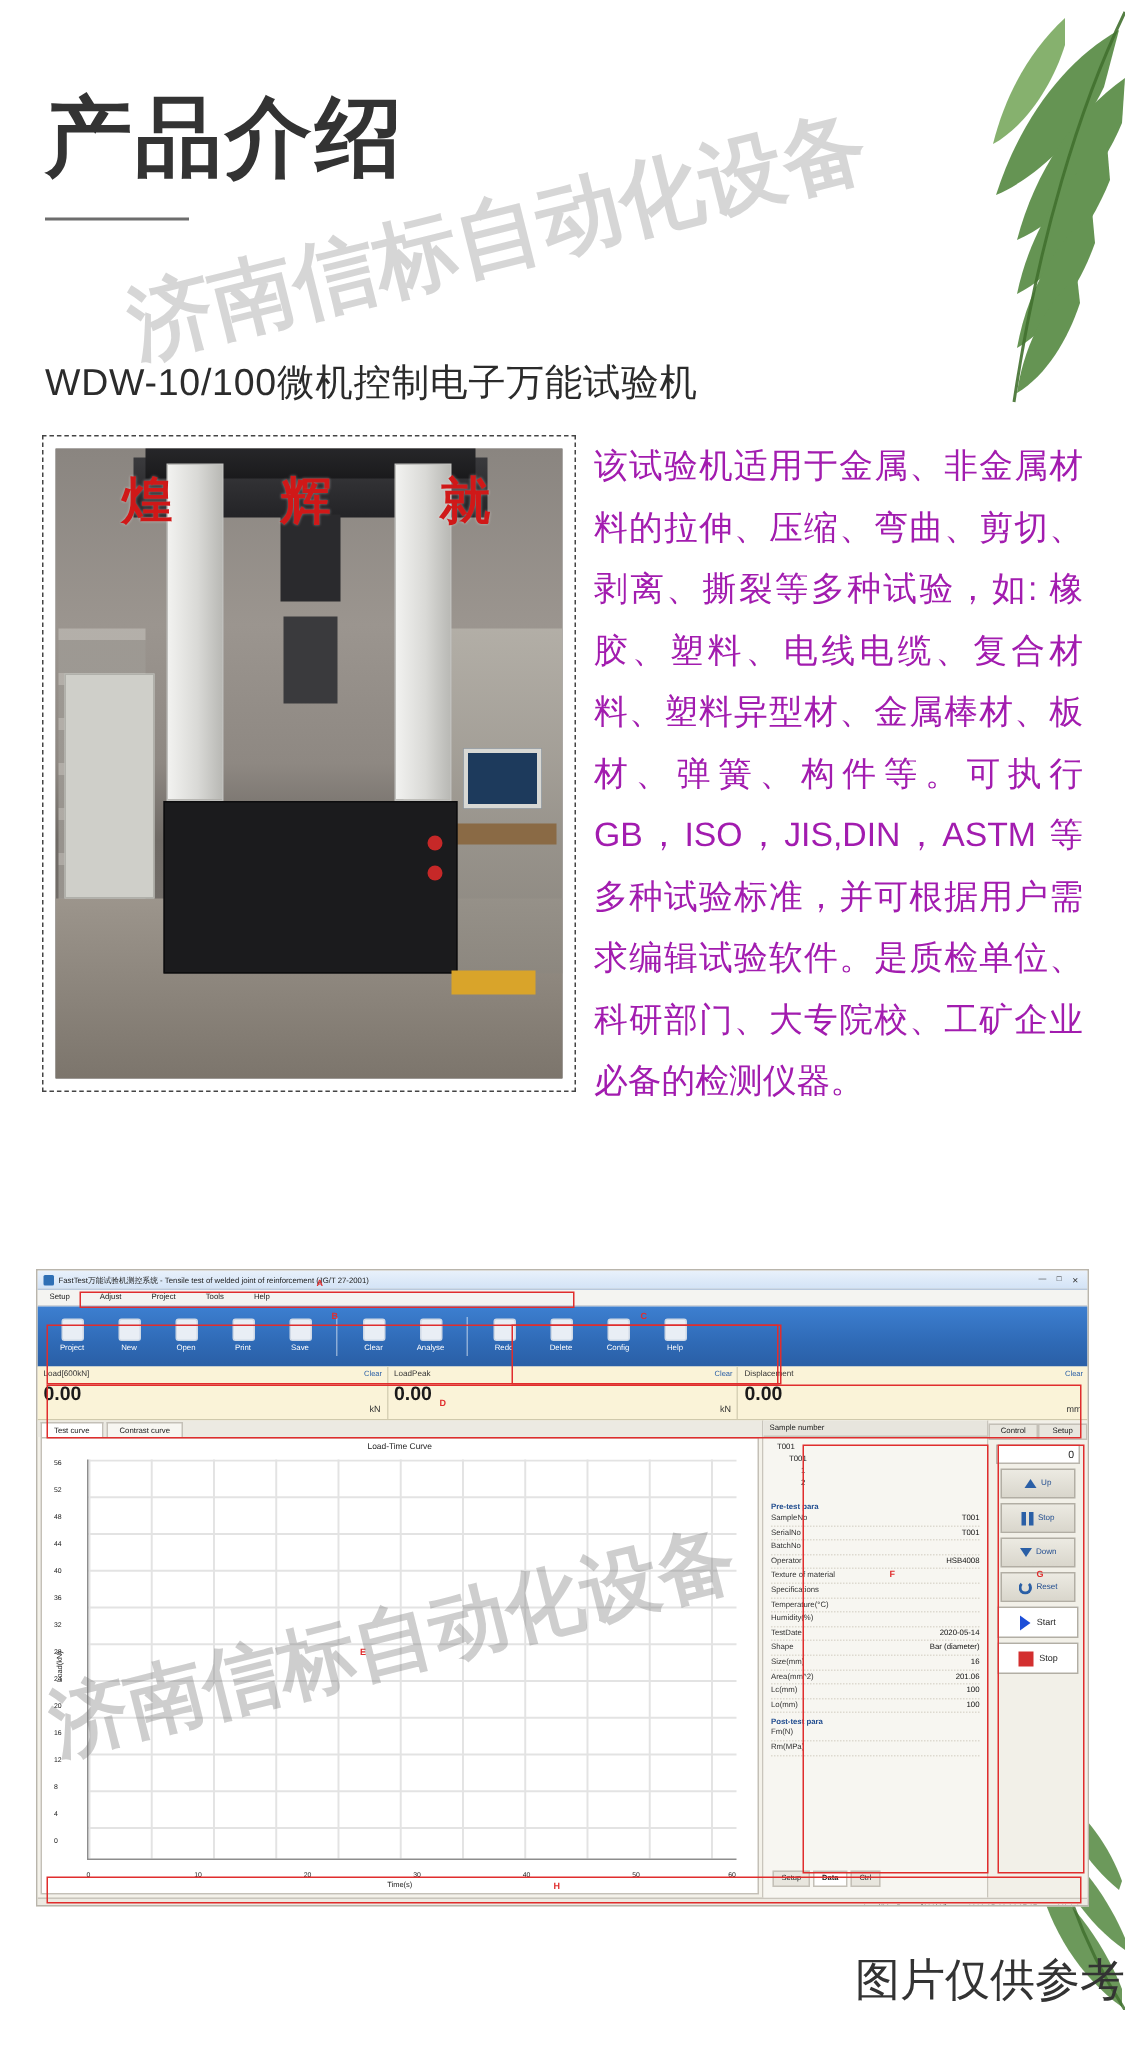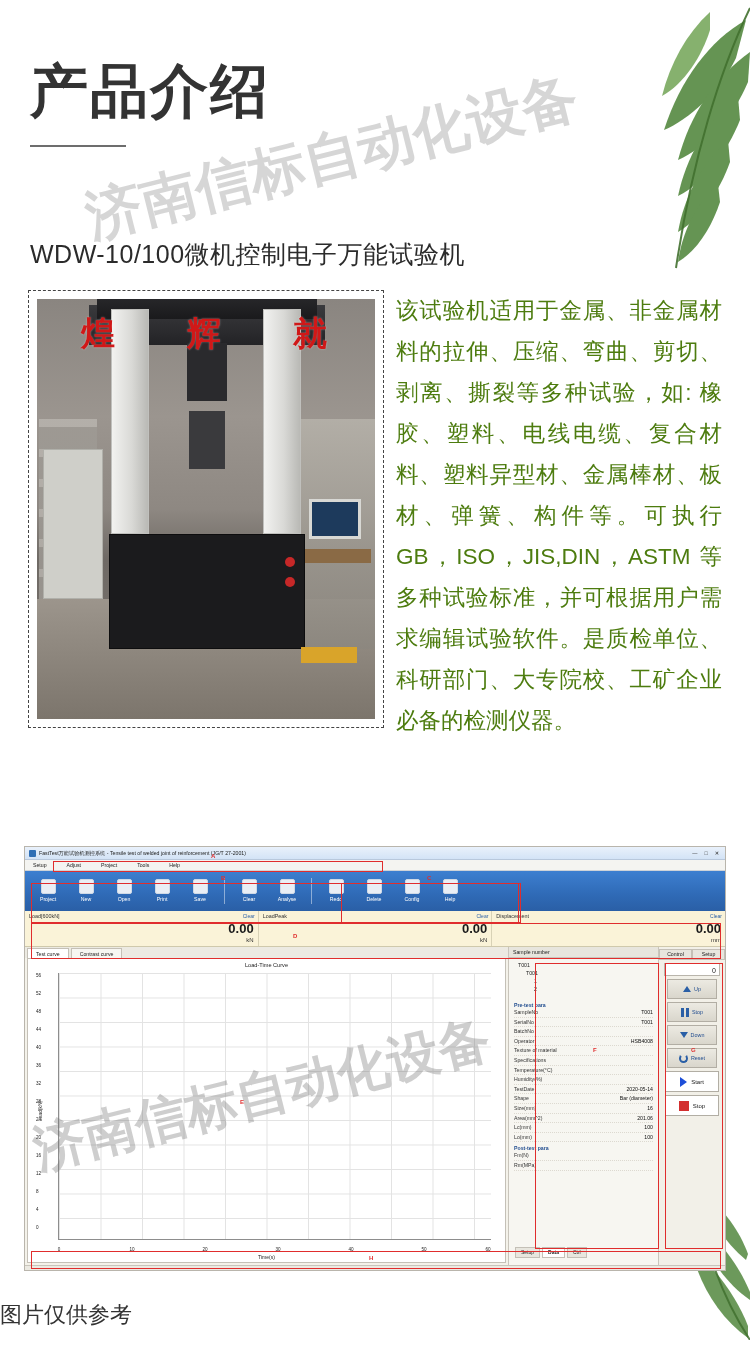--- a/index.html
+++ b/index.html
@@ -98,21 +98,21 @@
   .photo {
     position: relative;
     width: 338px;
     height: 420px;
     overflow: hidden;
     background: #6e6a66;
   }
   .desc {
     font-size: 22.5px;
     line-height: 41px;
-    color: #4d7c0f;
+    color: #a21caf;
     text-align: justify;
   }
   .clear { clear: both; }
 
   
   .ph-bg {
     position: absolute; inset: 0;
     background:
       linear-gradient(180deg,#8a8580 0%, #9b958f 28%, #8e8882 50%, #6f6a65 62%, #7a7570 100%);
   }
@@ -262,21 +262,21 @@
     border-right: 1px solid #d8d2b6;
     position: relative;
     padding: 2px 4px;
   }
   .ro:last-child { border-right: none; }
   .ro-name { font-size: 5.4px; color: #333; }
   .ro-clear {
     position: absolute; top: 2px; right: 3px; font-size: 5px; color: #2a5fa6;
   }
   .ro-val {
-    font-size: 13px; font-weight: bold; color: #1a1a1a; margin-top: 2px; text-align: right;
+    font-size: 13px; font-weight: bold; color: #1a1a1a; margin-top: 2px;
   }
   .ro-unit {
     position: absolute; right: 4px; bottom: 3px; font-size: 6px; color: #333;
   }
 
   .sw-body {
     display: flex;
     height: 318px;
     background: #f4f2ea;
   }
@@ -390,22 +390,22 @@
   .sw-bottom-tabs div.active { background: #fff; font-weight: bold; }
 
   .red-box { position: absolute; border: 1px solid #e02d2d; pointer-events: none; }
 
   
   .caption {
     position: absolute;
     top: 1300px;
     left: 0;
     width: 750px;
-    text-align: left;
-    font-size: 22px;
+    text-align: right;
+    font-size: 30px;
     color: #333;
     z-index: 3;
   }
 
   
   .wm {
     position: absolute;
     color: rgba(120,120,120,0.30);
     font-weight: bold;
     white-space: nowrap;

